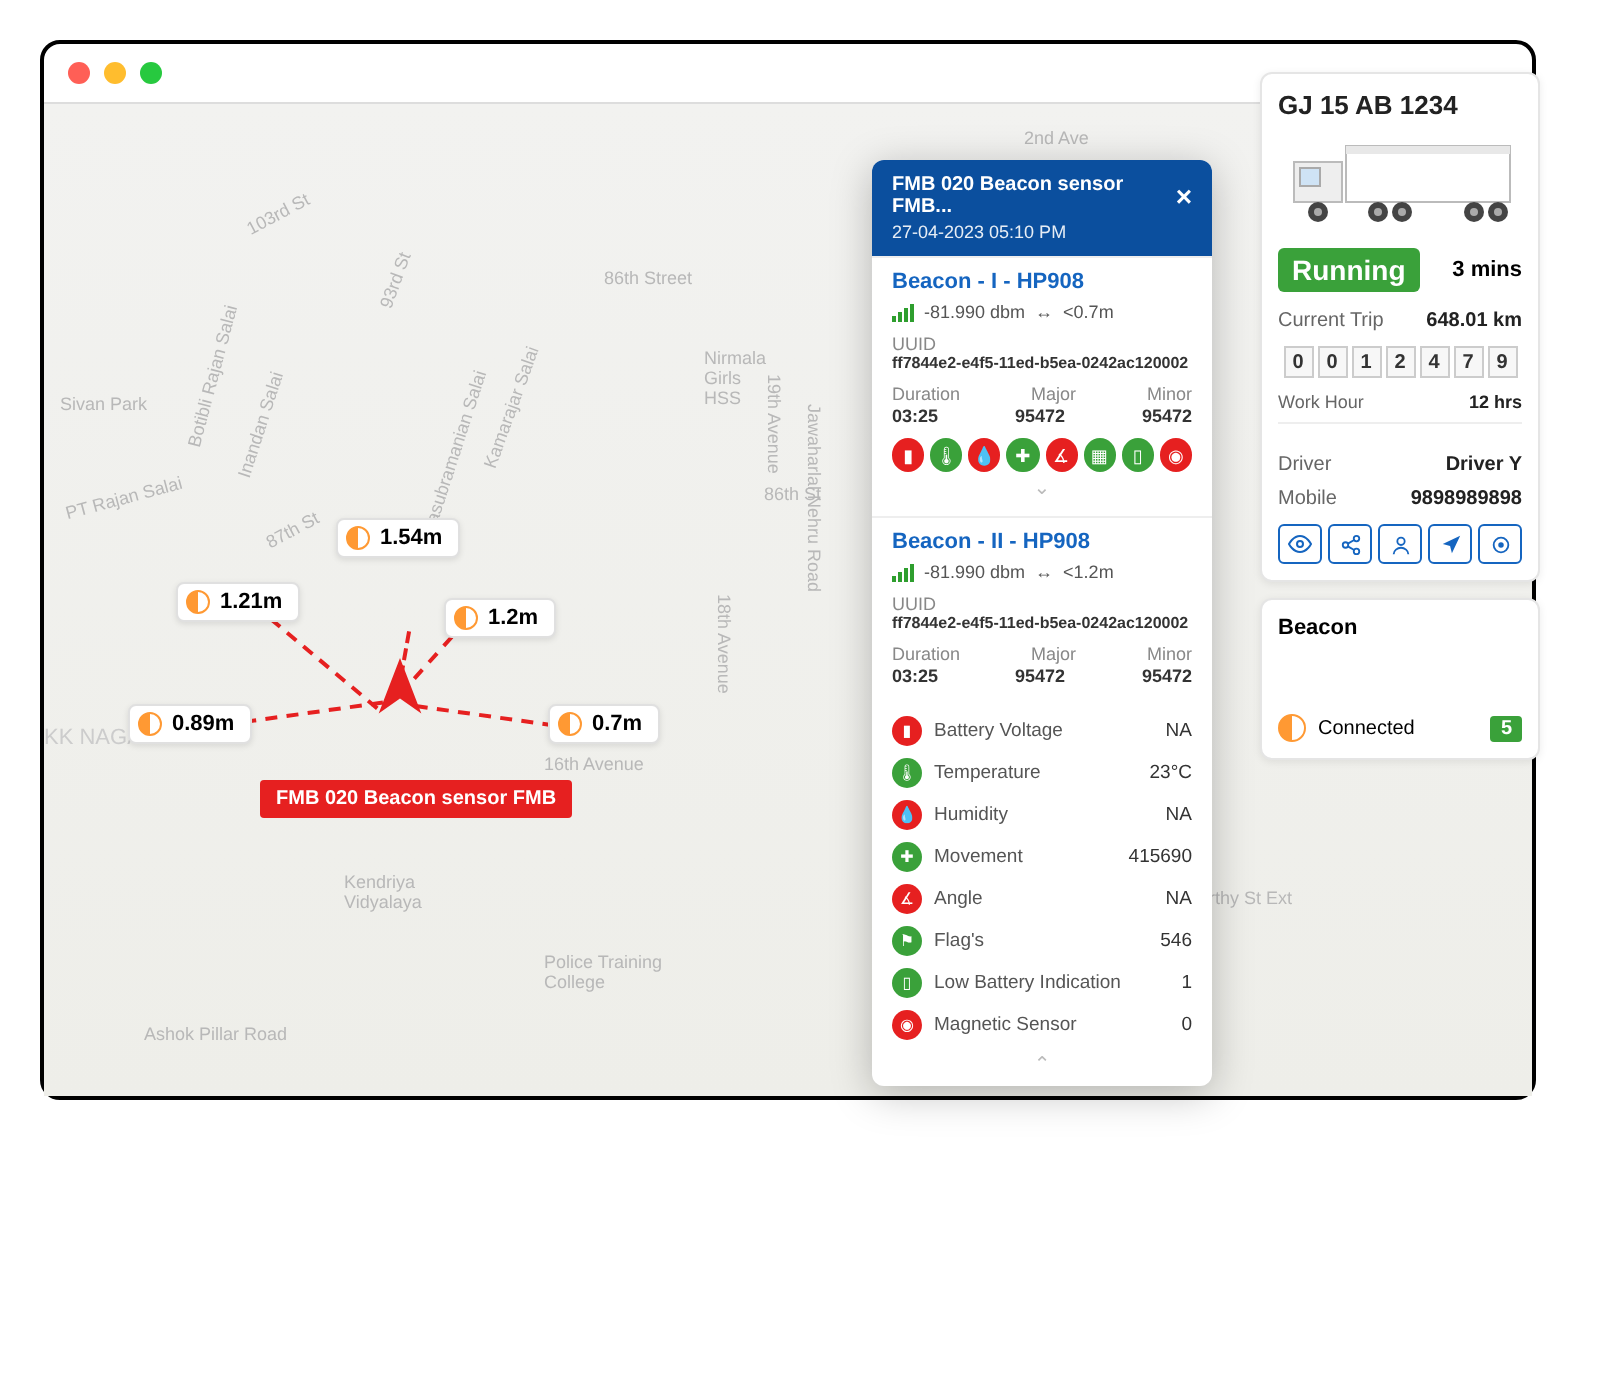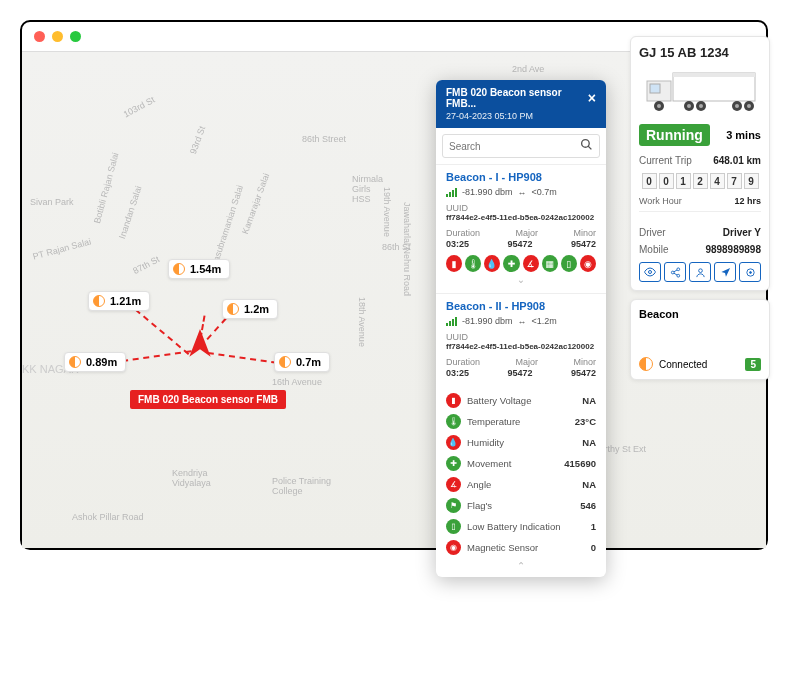--- a/index.html
+++ b/index.html
@@ -38,21 +38,21 @@
 .bc-row.vals { color: #333; font-weight: 600; margin-bottom: 6px; }
 .icon-row { display: flex; gap: 3px; }
 .icon-row .ci { width: 17px; height: 17px; border-radius: 50%; display: flex; align-items: center; justify-content: center; color: #fff; font-size: 9px; }
 .ci.red { background: #e62020; }
 .ci.green { background: #3aa13a; }
 .chev { text-align: center; color: #bbb; font-size: 10px; padding: 2px 0; }
 .metric-list { padding: 0 10px 4px; }
 .metric-row { display: flex; align-items: center; justify-content: space-between; font-size: 9.5px; padding: 3px 0; }
 .metric-left { display: flex; align-items: center; gap: 6px; }
 .metric-left .ci { width: 15px; height: 15px; border-radius: 50%; display: flex; align-items: center; justify-content: center; color: #fff; font-size: 8px; }
-.metric-val { font-weight: 700; color: #333; }
+.metric-val { font-weight: 400; color: #333; }
 .metric-label { color: #555; }
 
 .veh-panel { position: absolute; left: 630px; top: 36px; width: 140px; z-index: 5; }
 .veh-card { background: #fff; border: 1px solid #e5e5e5; border-radius: 6px; padding: 8px; margin-bottom: 8px; box-shadow: 0 1px 4px rgba(0,0,0,0.08); }
 .veh-title { font-size: 13px; font-weight: 700; color: #222; margin-bottom: 6px; }
 .truck-img { width: 100%; height: 52px; display: flex; align-items: center; justify-content: center; margin-bottom: 6px; }
 .status-row { display: flex; align-items: center; justify-content: space-between; margin-bottom: 6px; }
 .run-badge { background: #3aa13a; color: #fff; font-size: 14px; font-weight: 600; padding: 3px 7px; border-radius: 3px; }
 .mins { font-size: 11px; font-weight: 700; }
 .kv-row { display: flex; justify-content: space-between; font-size: 10px; padding: 3px 0; }
@@ -79,21 +79,21 @@
   <div class="map-area">
     <span class="map-label" style="top:12px;left:490px">2nd Ave</span>
     <span class="map-label" style="top:42px;left:500px;transform:rotate(-18deg)">13th St</span>
     <span class="map-label" style="top:82px;left:280px">86th Street</span>
     <span class="map-label" style="top:122px;left:330px;width:38px">Nirmala Girls HSS</span>
     <span class="map-label" style="top:150px;left:390px;transform:rotate(90deg);transform-origin:0 0">Jawaharlal Nehru Road</span>
     <span class="map-label" style="top:135px;left:370px;transform:rotate(90deg);transform-origin:0 0">19th Avenue</span>
     <span class="map-label" style="top:190px;left:360px">86th St</span>
     <span class="map-label" style="top:245px;left:345px;transform:rotate(90deg);transform-origin:0 0">18th Avenue</span>
     <span class="map-label" style="top:325px;left:250px">16th Avenue</span>
-    <span class="map-label" style="top:416px;left:150px;width:48px">Kendriya Vidyalaya</span>
+    <span class="map-label" style="top:384px;left:150px;width:48px">Kendriya Vidyalaya</span>
     <span class="map-label" style="top:424px;left:250px;width:70px">Police Training College</span>
     <span class="map-label" style="top:460px;left:50px">Ashok Pillar Road</span>
     <span class="map-label" style="top:145px;left:8px">Sivan Park</span>
     <span class="map-label" style="top:192px;left:10px;transform:rotate(-15deg)">PT Rajan Salai</span>
     <span class="map-label" style="top:311px;left:0px;font-size:11px;color:#ccc">KK NAGAR</span>
     <span class="map-label" style="top:170px;left:70px;transform:rotate(-75deg);transform-origin:0 0">Botibli Rajan Salai</span>
     <span class="map-label" style="top:185px;left:95px;transform:rotate(-72deg);transform-origin:0 0">Inandan Salai</span>
     <span class="map-label" style="top:220px;left:185px;transform:rotate(-72deg);transform-origin:0 0">Balasubramanian Salai</span>
     <span class="map-label" style="top:180px;left:218px;transform:rotate(-70deg);transform-origin:0 0">Kamarajar Salai</span>
     <span class="map-label" style="top:208px;left:110px;transform:rotate(-28deg)">87th St</span>
@@ -135,31 +135,20 @@
   </div>
 </div>
 
 <div class="beacon-panel">
   <div class="bp-header">
     <div class="bp-title">
       <span>FMB 020 Beacon sensor FMB...</span>
       <span class="bp-close">×</span>
     </div>
     <div class="bp-time">27-04-2023 05:10 PM</div>
-  </div>
-  <div class="bp-search">
-    <div class="bp-search-box">
-      <input type="text" placeholder="Search" style="">
-      <span class="sico">
-        <svg width="13" height="13" viewBox="0 0 24 24" fill="none" stroke="#555" stroke-width="2.5">
-            <circle cx="10" cy="10" r="7"></circle>
-            <line x1="21" y1="21" x2="15" y2="15"></line>
-          </svg>
-      </span>
-    </div>
   </div>
 
   <div class="beacon-card">
     <div class="bc-title">Beacon - I - HP908</div>
     <div class="bc-signal">
       <span class="sig-bars">
           <span style="height:3px"></span>
           <span style="height:5px"></span>
           <span style="height:7px"></span>
           <span style="height:9px"></span>

